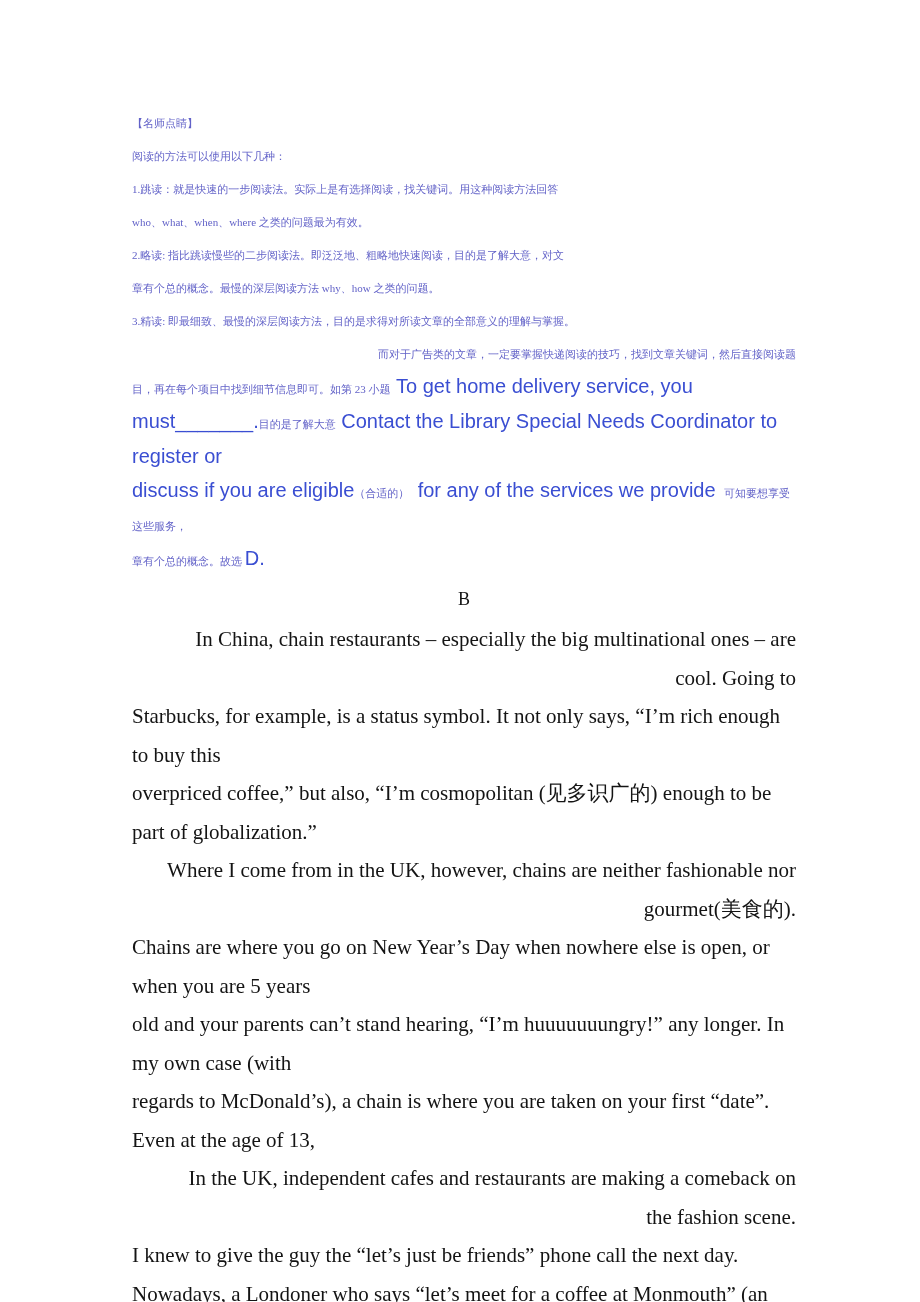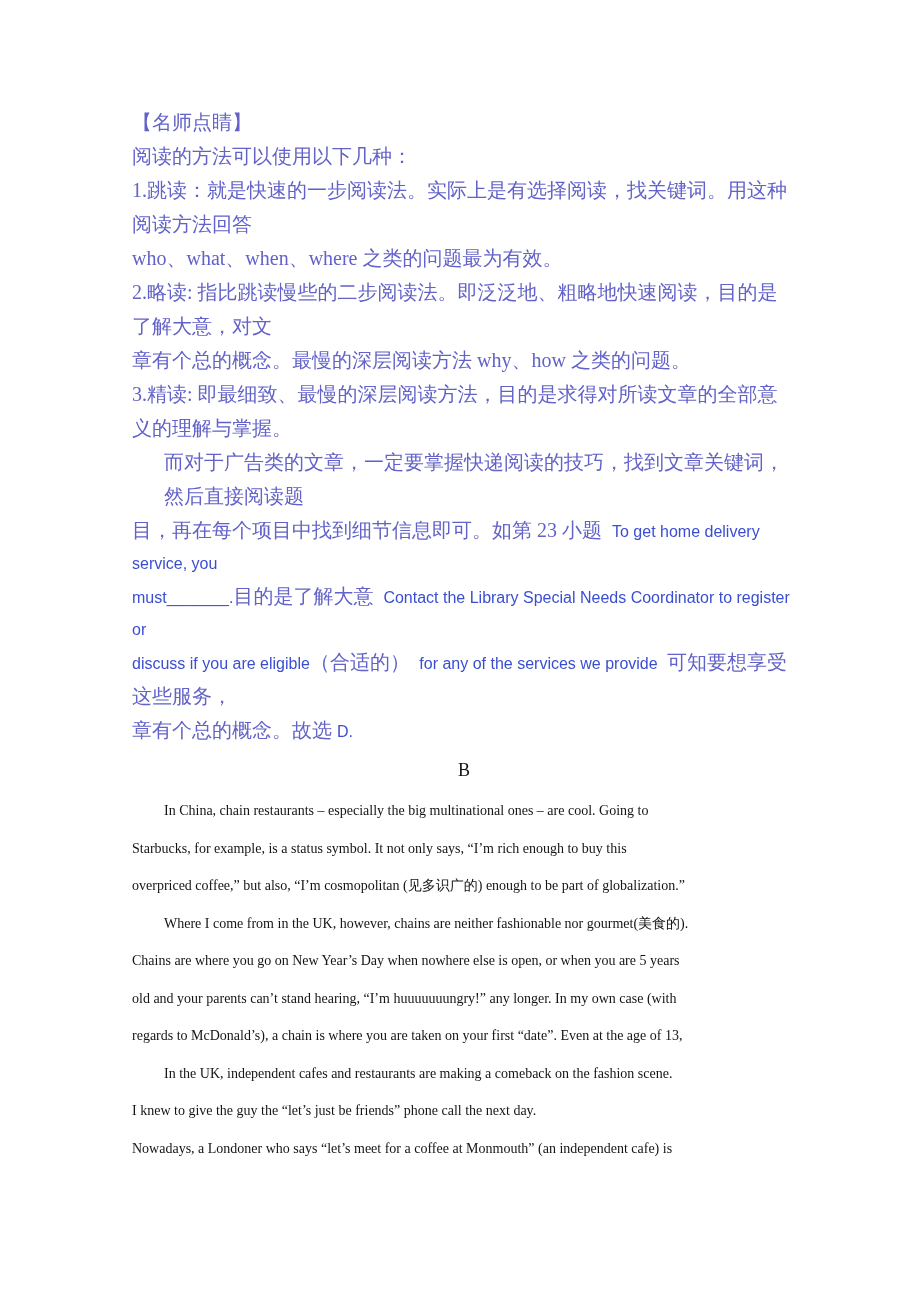--- a/index.html
+++ b/index.html
@@ -17,45 +17,45 @@
     overflow:hidden;
   }
   .content{
     position:absolute;
     left:132px;top:106px;
     width:664px;
   }
   .line{
     white-space:pre-wrap;
   }
-  .line.indent{padding-left:32px;}
+  .line.indent{padding-left:32px;text-align:right;}
   .expl .line{line-height:32px;}
   .pass .line{line-height:36.5px;}
   .heading-line{
     line-height:44px;
     text-align:center;
     color:var(--bk);
     font-family:"Liberation Serif","DejaVu Serif",serif;
     font-size:18px;
   }
   .r-zh{
     color:var(--zh);
     font-family:"Liberation Serif","DejaVu Serif",serif;
-    font-size:20px;
+    font-size:11px;
   }
   .r-ens{
     color:var(--ens);
     font-family:"Liberation Sans","DejaVu Sans",sans-serif;
-    font-size:16px;
+    font-size:20px;
     margin-top:6px;
   }
   .r-bk{
     color:var(--bk);
     font-family:"Liberation Serif","DejaVu Serif",serif;
-    font-size:14px;
+    font-size:21px;
   }
 </style>
 </head>
 <body>
 
 <div class="page">
   <div class="content">
     <div class="expl" id="explanation-block">
         <div class="line"><span class="r-zh">【名师点睛】</span></div>
         <div class="line"><span class="r-zh">阅读的方法可以使用以下几种：</span></div>

